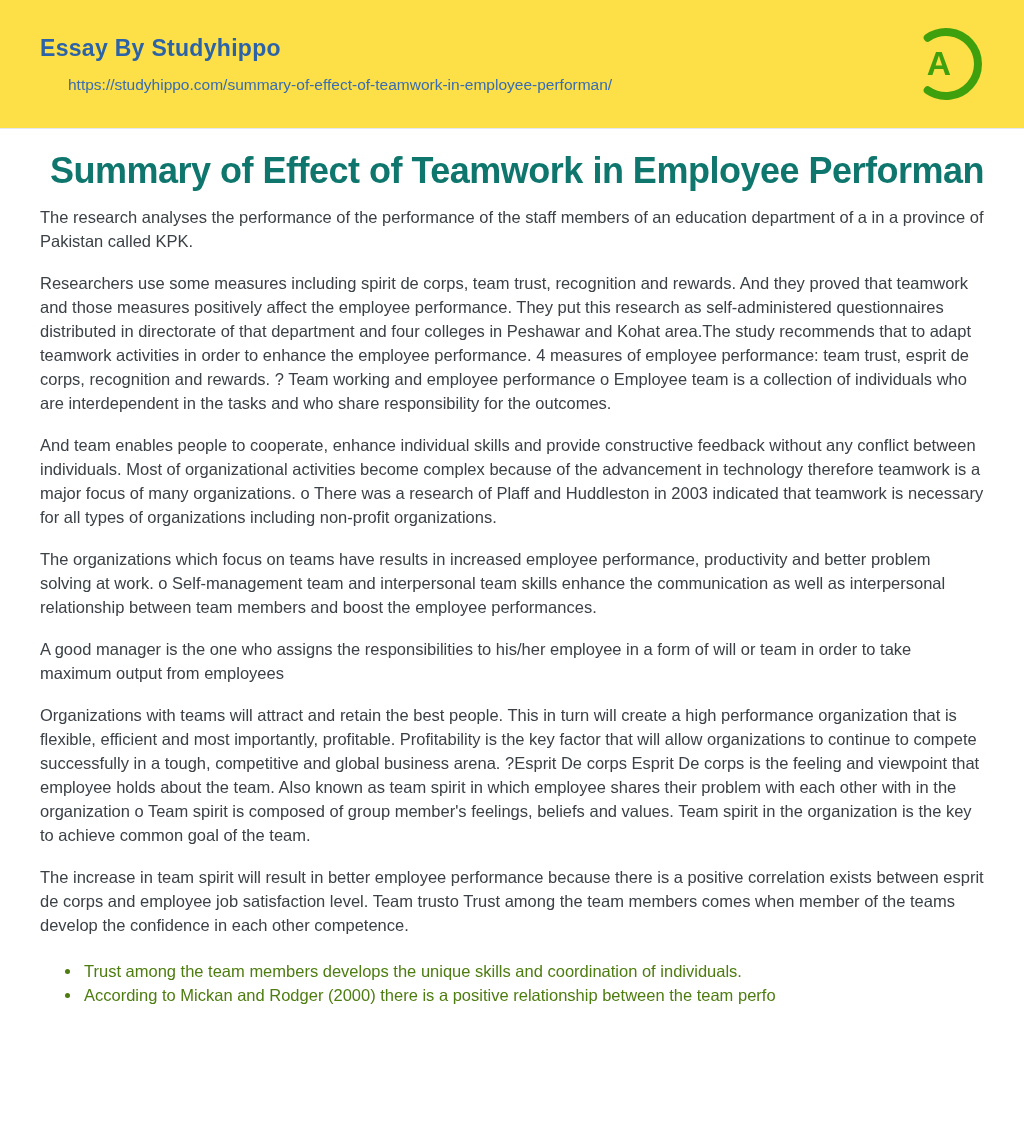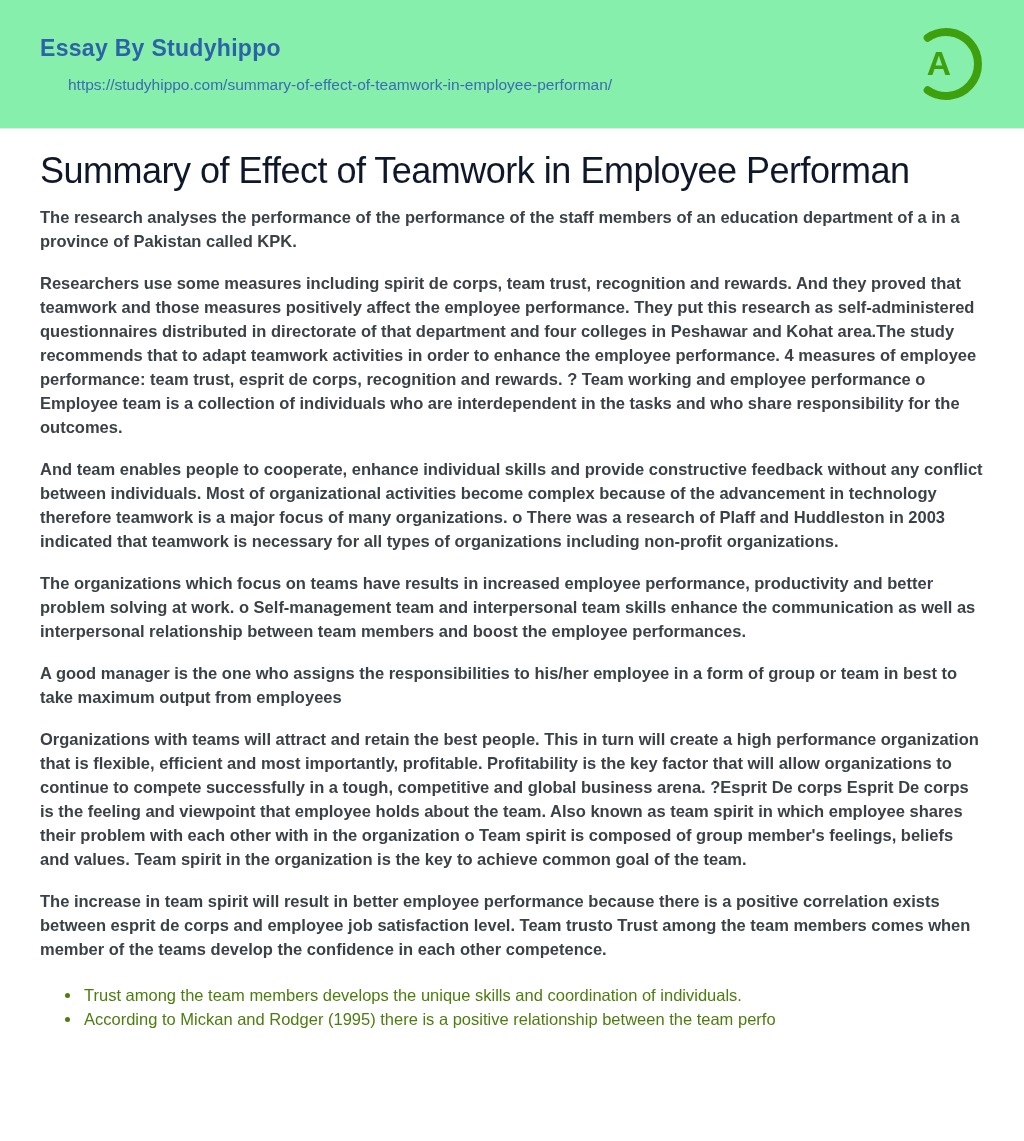--- a/index.html
+++ b/index.html
@@ -7,21 +7,21 @@
     width: 1024px;
     background: #ffffff;
     font-family: "Liberation Sans", sans-serif;
   }
   body { height: 1141px; overflow: hidden; }
 
   
   .page-header {
     width: 100%;
     height: 129px;
-    background: #86efac;
+    background: #fde047;
     border-bottom: 1px solid #e4e8f0;
     display: flex;
     align-items: center;
     justify-content: space-between;
     padding: 0 38px 0 40px;
   }
   .site-title {
     color: #2c63a8;
     font-size: 23px;
     font-weight: 700;
@@ -36,33 +36,33 @@
     margin-left: 28px;
   }
   .logo-wrap { width: 80px; height: 80px; flex: 0 0 auto; }
 
   
   .essay-content {
     padding: 22px 40px 0 40px;
     color: #3b4147;
   }
   .essay-title {
-    color: #0f172a;
+    color: #0f766e;
     font-size: 36px;
-    font-weight: 400;
+    font-weight: 700;
     line-height: 1.1;
     letter-spacing: -0.5px;
     margin-bottom: 14px;
+    text-align: right;
   }
   .essay-content p {
     font-size: 16.5px;
     line-height: 24px;
     margin-bottom: 18px;
     color: #3b4147;
-    font-weight: bold;
   }
   .bullet-list {
     margin: 22px 0 0 0;
     padding-left: 42px;
   }
   .bullet-list li {
     font-size: 16.5px;
     line-height: 24px;
     color: #4d7c0f;
     padding-left: 2px;
@@ -84,21 +84,21 @@
   </div>
 </header>
 
 <main class="essay-content">
   <h1 class="essay-title">Summary of Effect of Teamwork in Employee Performan</h1>
 
   <p>The research analyses the performance of the performance of the staff members of an education department of a in a province of Pakistan called KPK.</p>
   <p>Researchers use some measures including spirit de corps, team trust, recognition and rewards. And they proved that teamwork and those measures positively affect the employee performance. They put this research as self-administered questionnaires distributed in directorate of that department and four colleges in Peshawar and Kohat area.The study recommends that to adapt teamwork activities in order to enhance the employee performance. 4 measures of employee performance: team trust, esprit de corps, recognition and rewards. ? Team working and employee performance o Employee team is a collection of individuals who are interdependent in the tasks and who share responsibility for the outcomes.</p>
   <p>And team enables people to cooperate, enhance individual skills and provide constructive feedback without any conflict between individuals. Most of organizational activities become complex because of the advancement in technology therefore teamwork is a major focus of many organizations. o There was a research of Plaff and Huddleston in 2003 indicated that teamwork is necessary for all types of organizations including non-profit organizations.</p>
   <p>The organizations which focus on teams have results in increased employee performance, productivity and better problem solving at work. o Self-management team and interpersonal team skills enhance the communication as well as interpersonal relationship between team members and boost the employee performances.</p>
-  <p>A good manager is the one who assigns the responsibilities to his/her employee in a form of group or team in best to take maximum output from employees</p>
+  <p>A good manager is the one who assigns the responsibilities to his/her employee in a form of will or team in order to take maximum output from employees</p>
   <p>Organizations with teams will attract and retain the best people. This in turn will create a high performance organization that is flexible, efficient and most importantly, profitable. Profitability is the key factor that will allow organizations to continue to compete successfully in a tough, competitive and global business arena. ?Esprit De corps Esprit De corps is the feeling and viewpoint that employee holds about the team. Also known as team spirit in which employee shares their problem with each other with in the organization o Team spirit is composed of group member's feelings, beliefs and values. Team spirit in the organization is the key to achieve common goal of the team.</p>
   <p>The increase in team spirit will result in better employee performance because there is a positive correlation exists between esprit de corps and employee job satisfaction level. Team trusto Trust among the team members comes when member of the teams develop the confidence in each other competence.</p>
 
   <ul class="bullet-list">
     <li>Trust among the team members develops the unique skills and coordination of individuals.</li>
-    <li>According to Mickan and Rodger (1995) there is a positive relationship between the team perfo</li>
+    <li>According to Mickan and Rodger (2000) there is a positive relationship between the team perfo</li>
   </ul>
 </main>
 
 </body></html>

